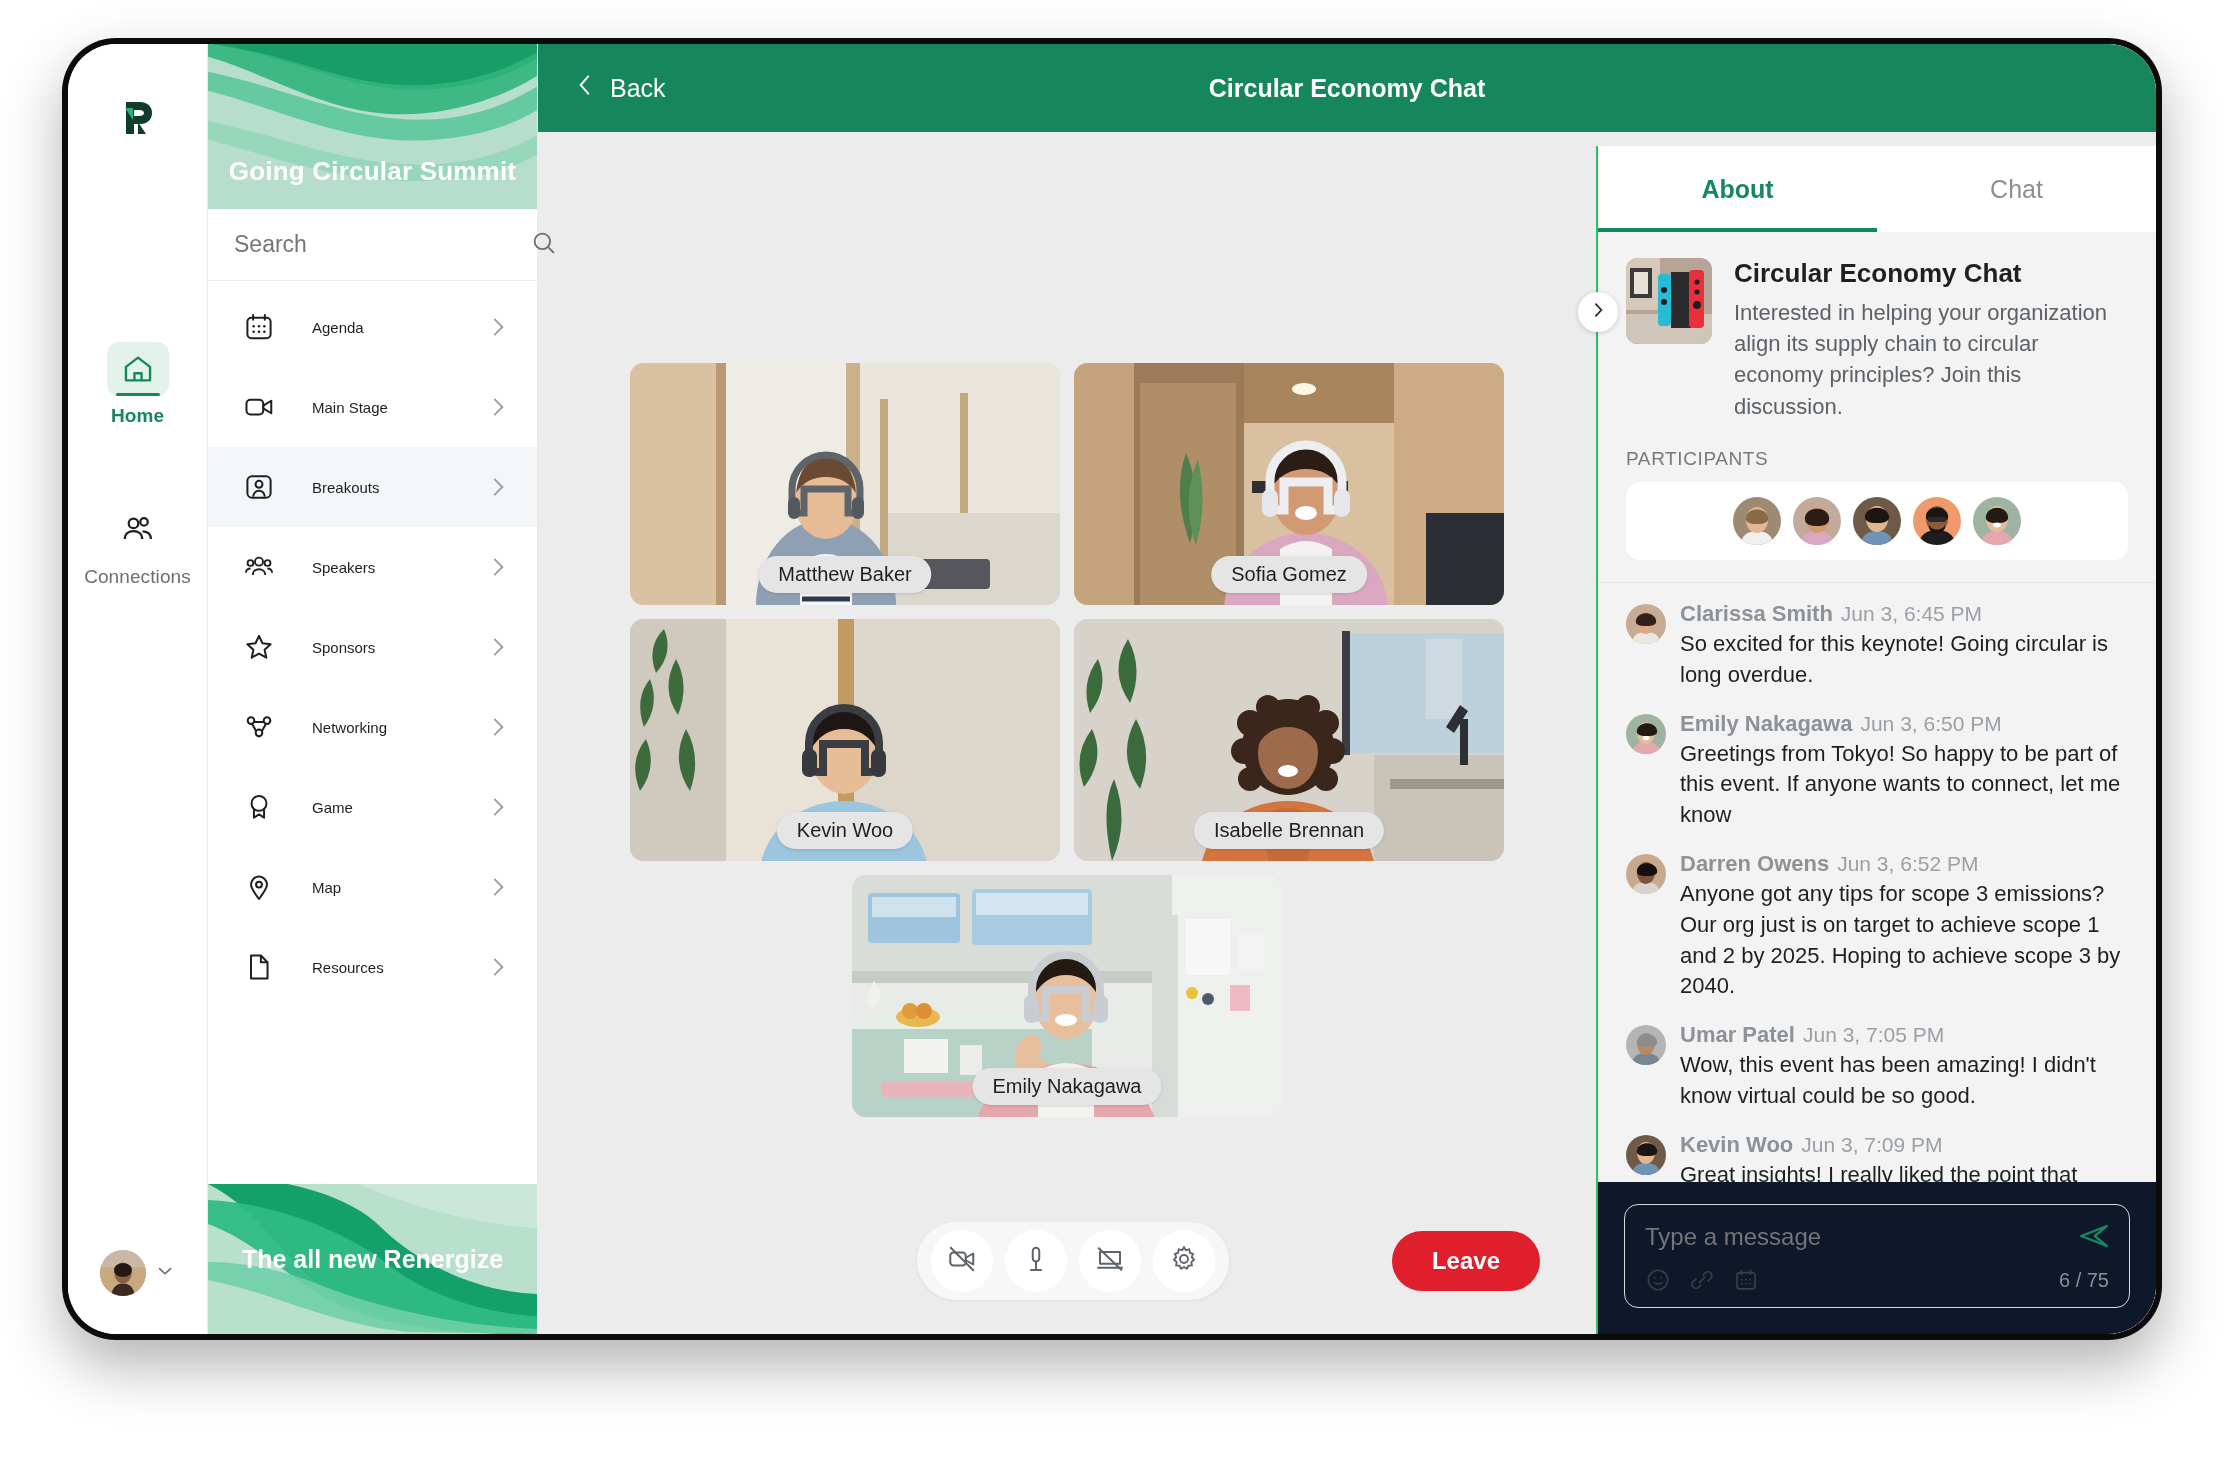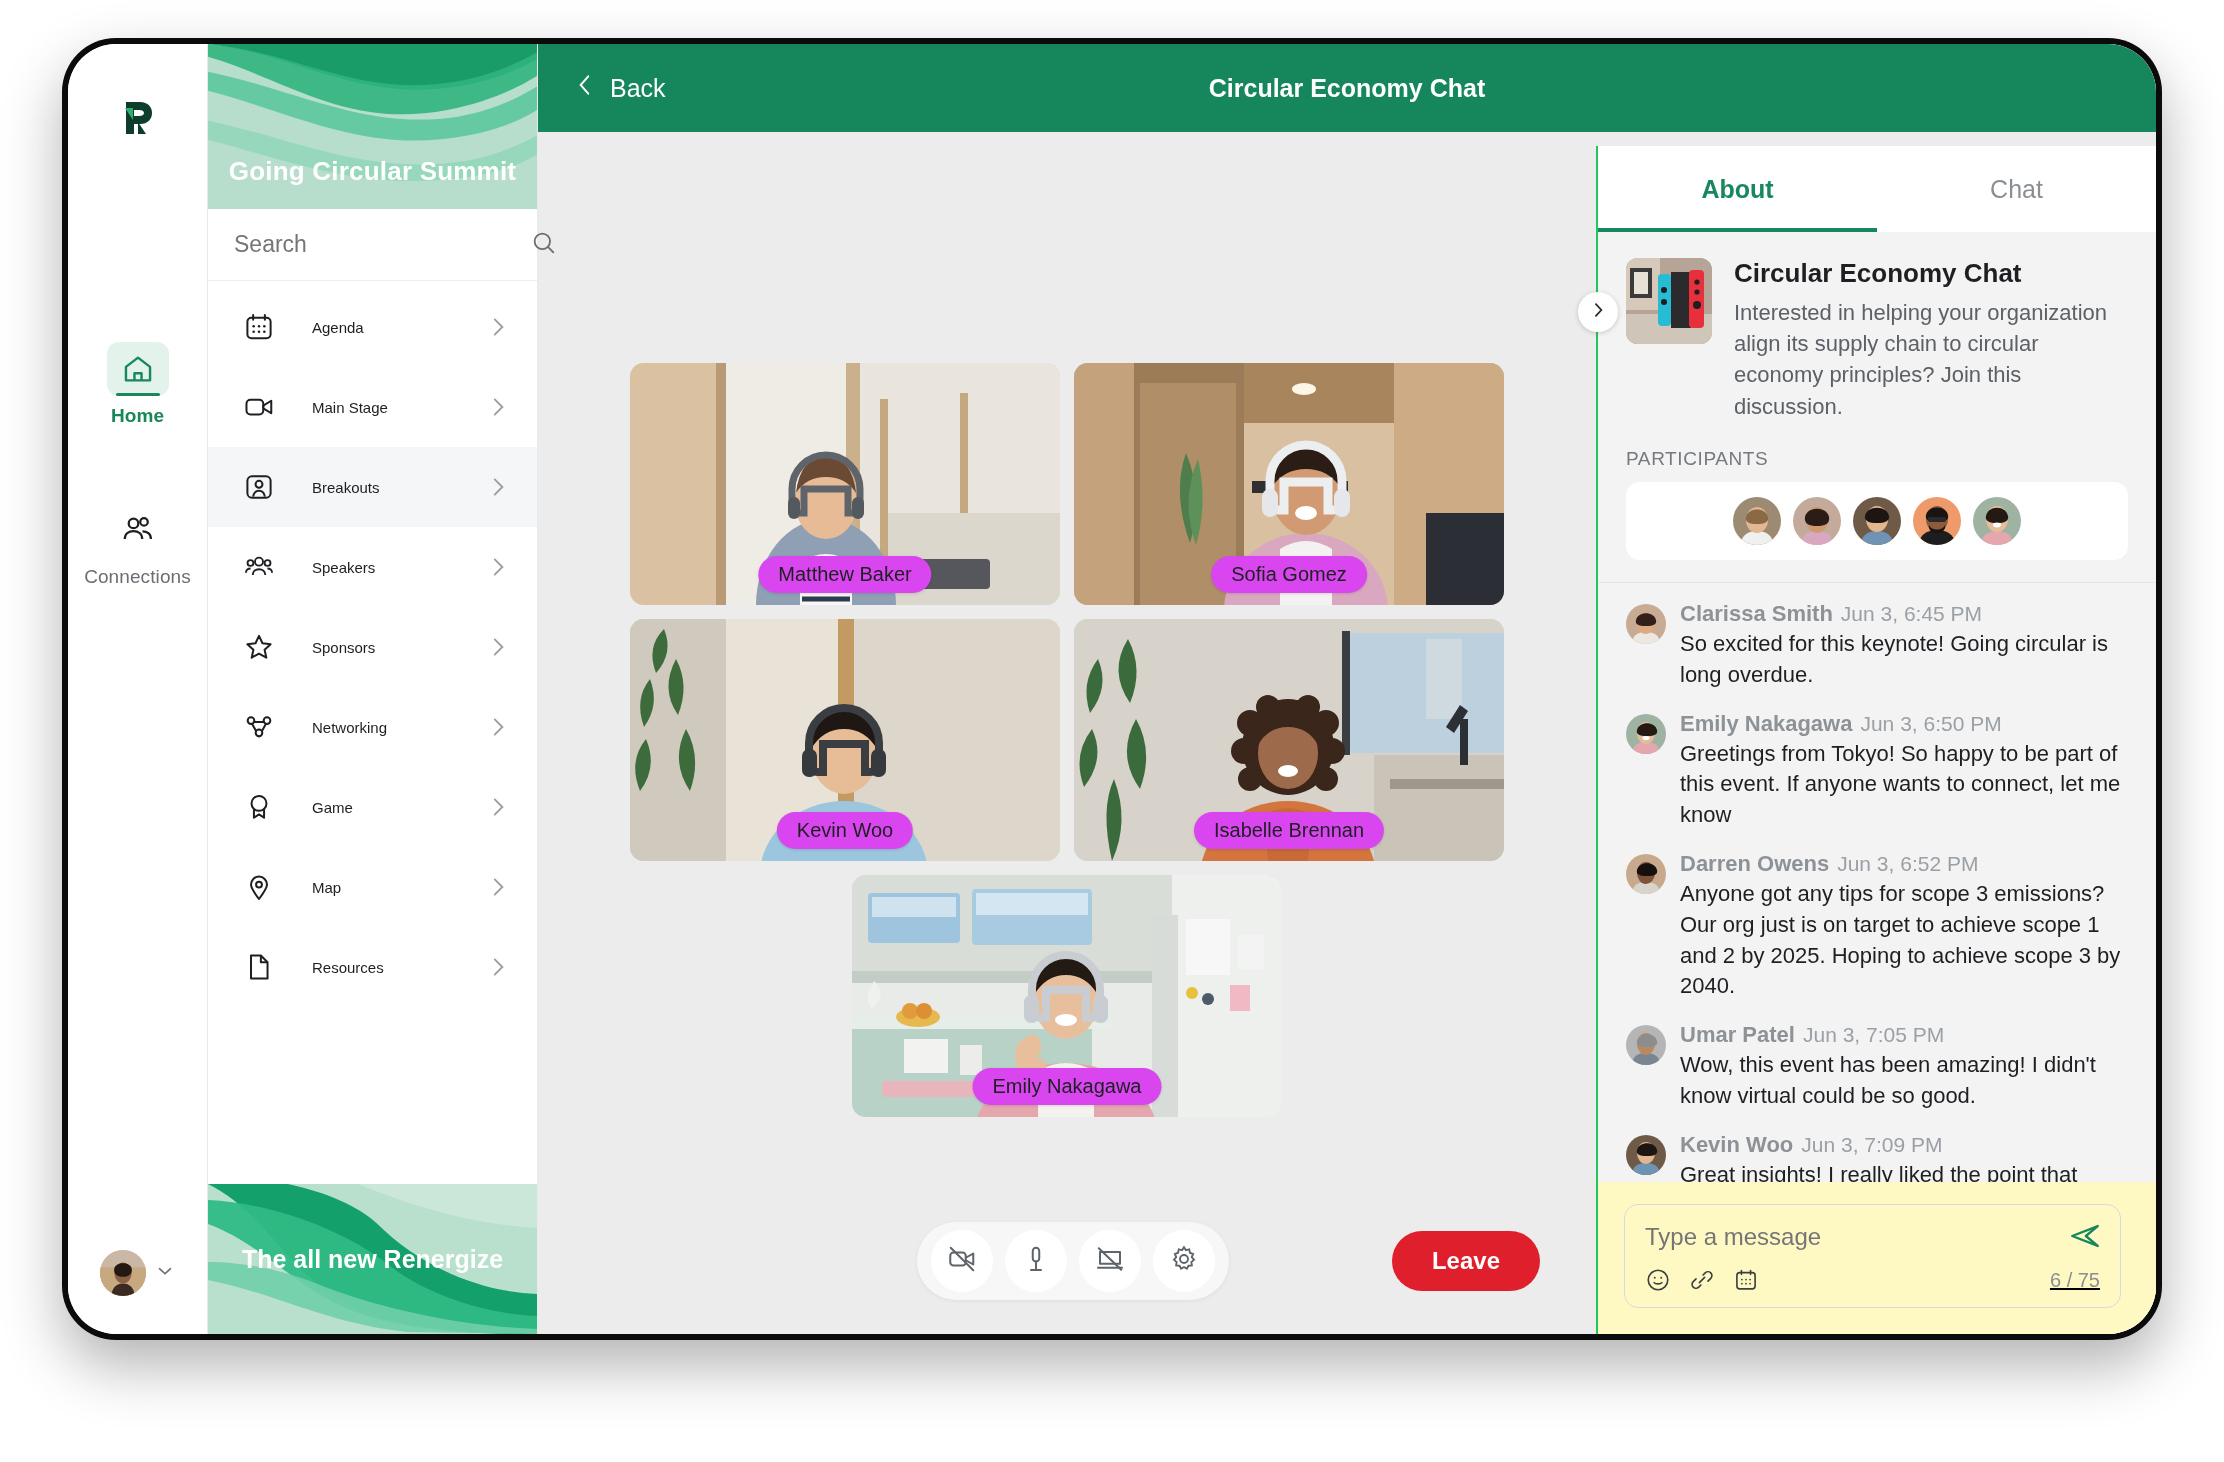--- a/index.html
+++ b/index.html
@@ -202,21 +202,21 @@
     border-radius: 14px;
     overflow: hidden;
     background: #cfd3d6;
     cursor: pointer;
   }
   .tile.solo { width: 430px; height: 242px; margin-top: 14px; }
   .tile .nametag {
     position: absolute;
     left: 50%; transform: translateX(-50%);
     bottom: 12px;
-    background: #d946ef;
+    background: #e5e5e5;
     border-radius: 20px;
     padding: 7px 20px;
     font-size: 20px;
     color: #1d1f22;
     white-space: nowrap;
     box-shadow: 0 1px 3px rgba(0,0,0,.12);
   }
   .tile svg { position: absolute; inset: 0; width: 100%; height: 100%; }
 
   .controls-row {
@@ -334,23 +334,22 @@
     position: relative;
   }
   .msg-body { flex: 1; min-width: 0; }
   .msg-meta { margin-bottom: 2px; }
   .msg-author { font-size: 22px; font-weight: 700; color: #8d9297; }
   .msg-time { font-size: 21px; color: #9aa0a6; margin-left: 8px; }
   .msg-text { font-size: 22px; line-height: 1.4; color: #1d1f22; }
 
   .composer-wrap {
     flex: 0 0 auto;
-    background: #fef9c3;
-    padding: 22px 35px 26px 26px;
-    text-decoration: underline;
+    background: #0f172a;
+    padding: 22px 26px 26px 26px;
   }
   .composer {
     border: 1px solid #d8dbde;
     border-radius: 14px;
     padding: 18px 20px 14px 20px;
     position: relative;
   }
   .composer input {
     border: none; outline: none; width: 88%;
     font-size: 24px; color: #6b7075;

